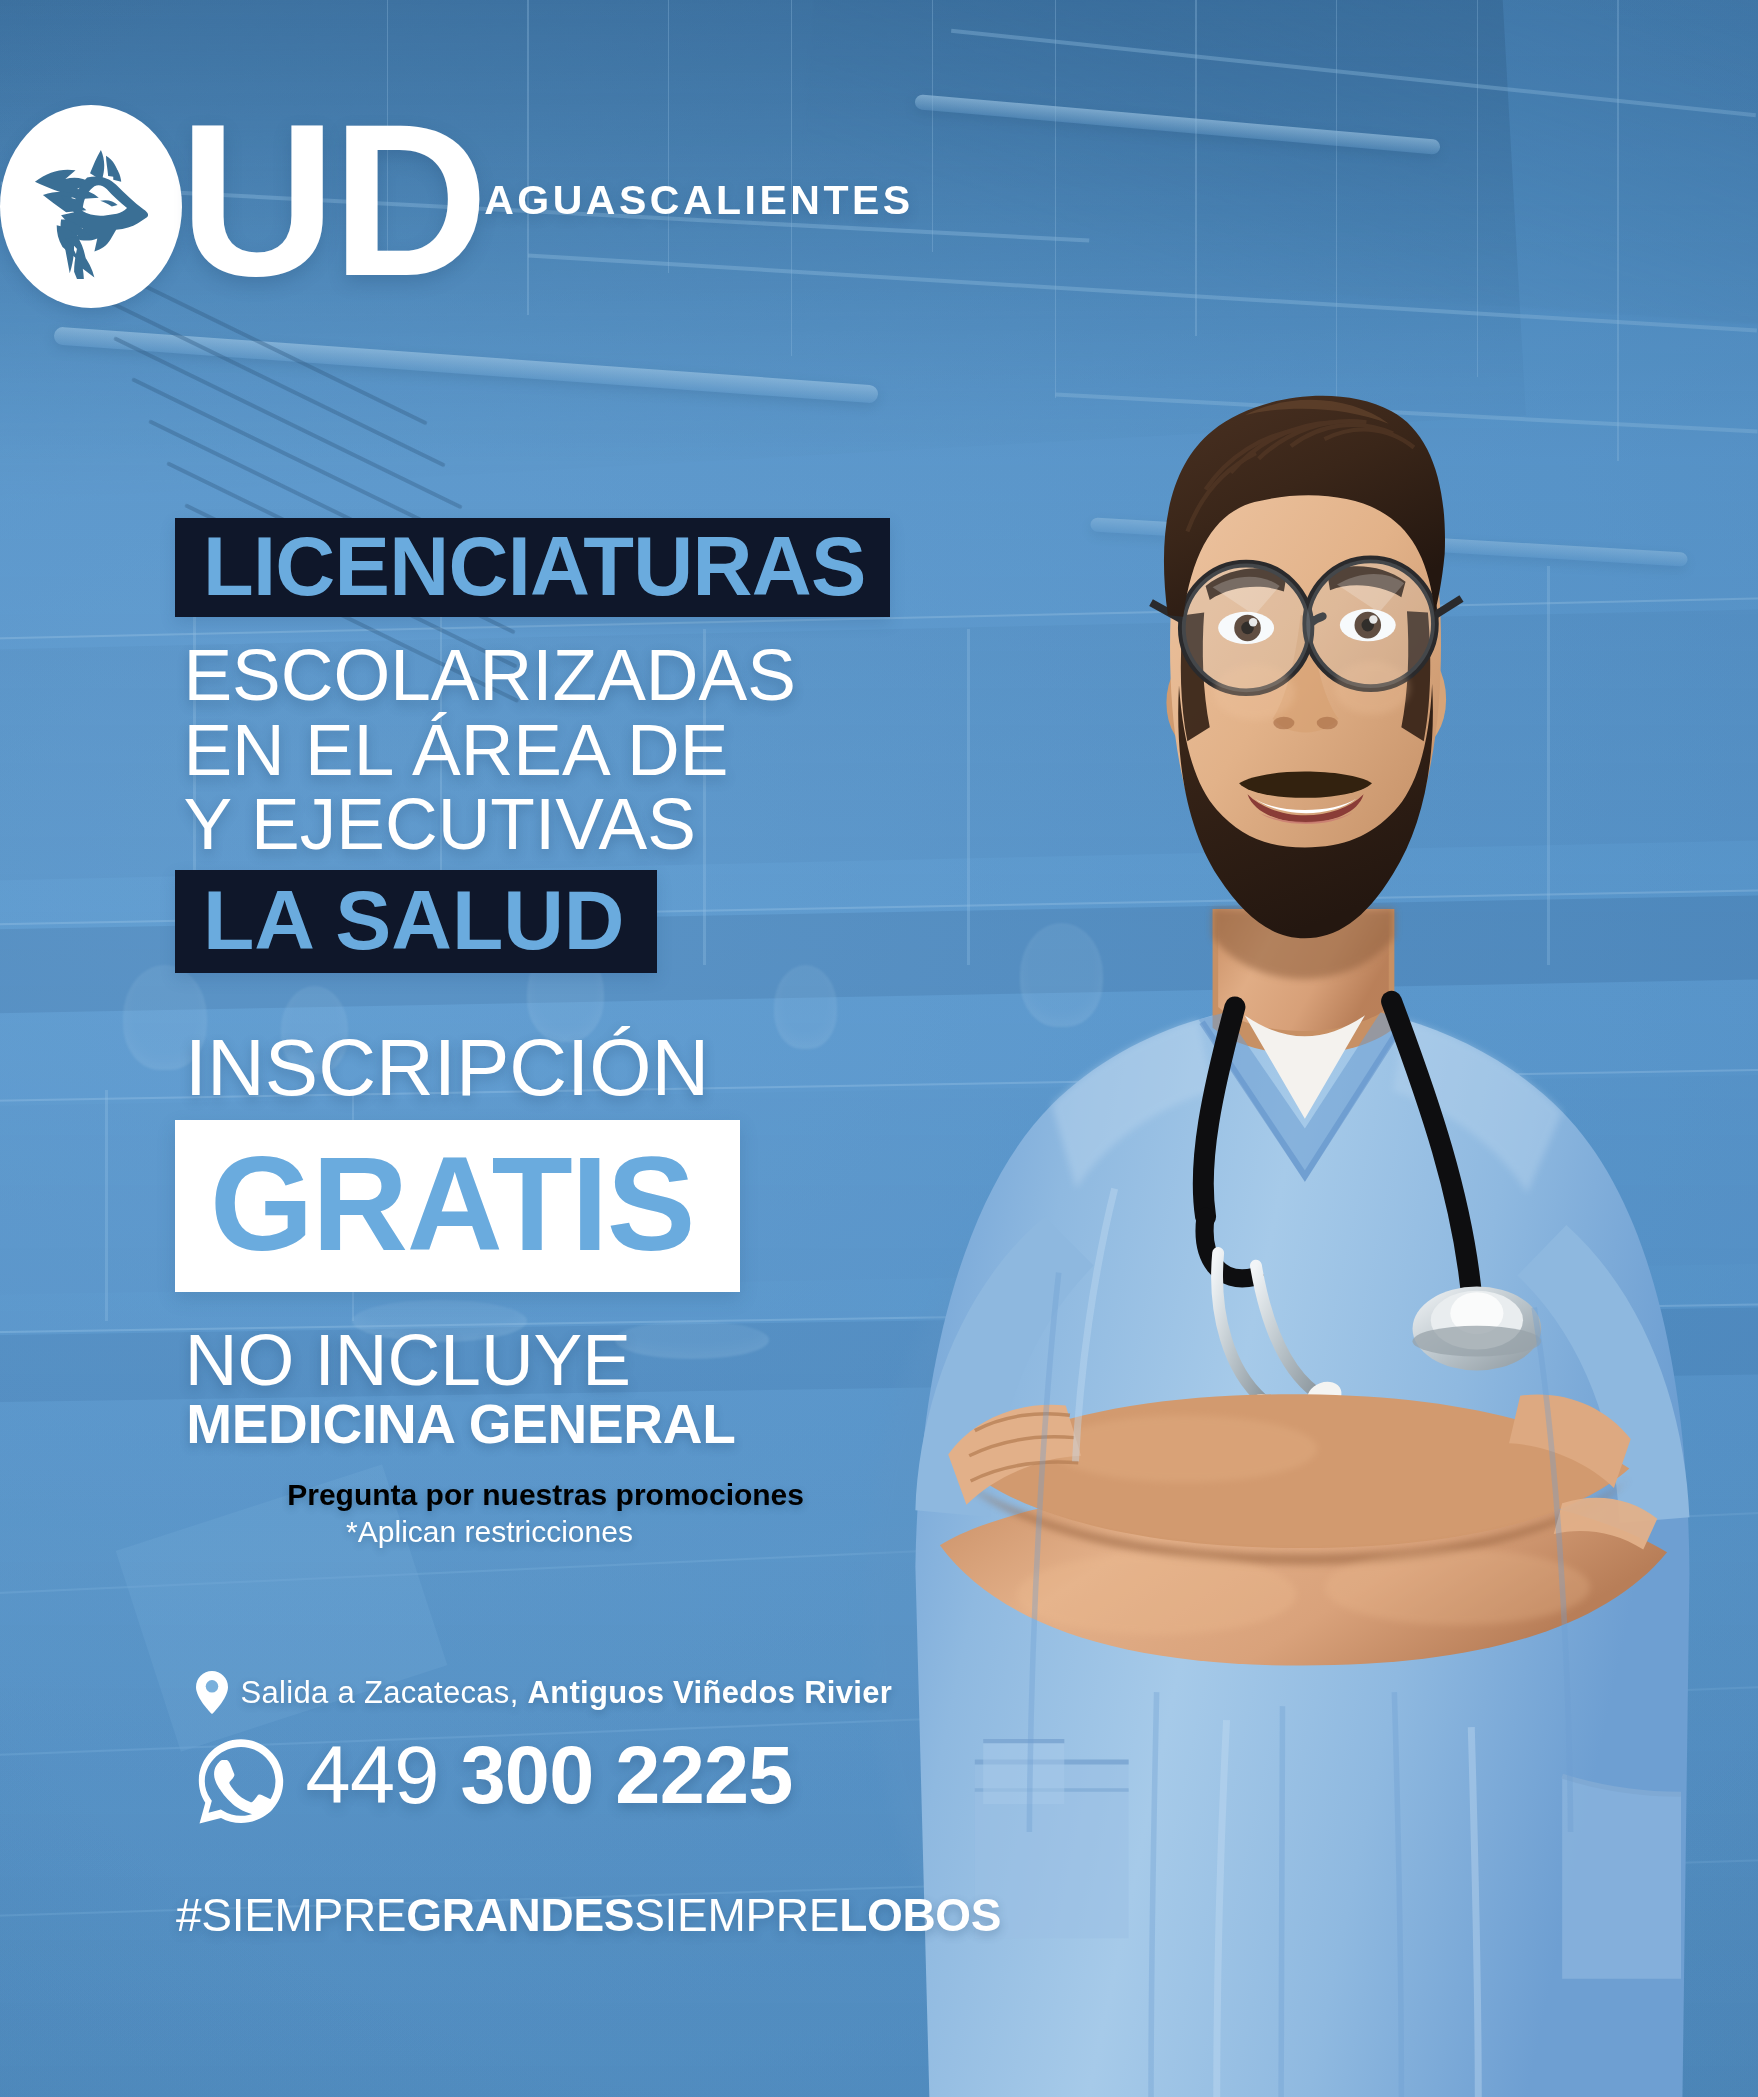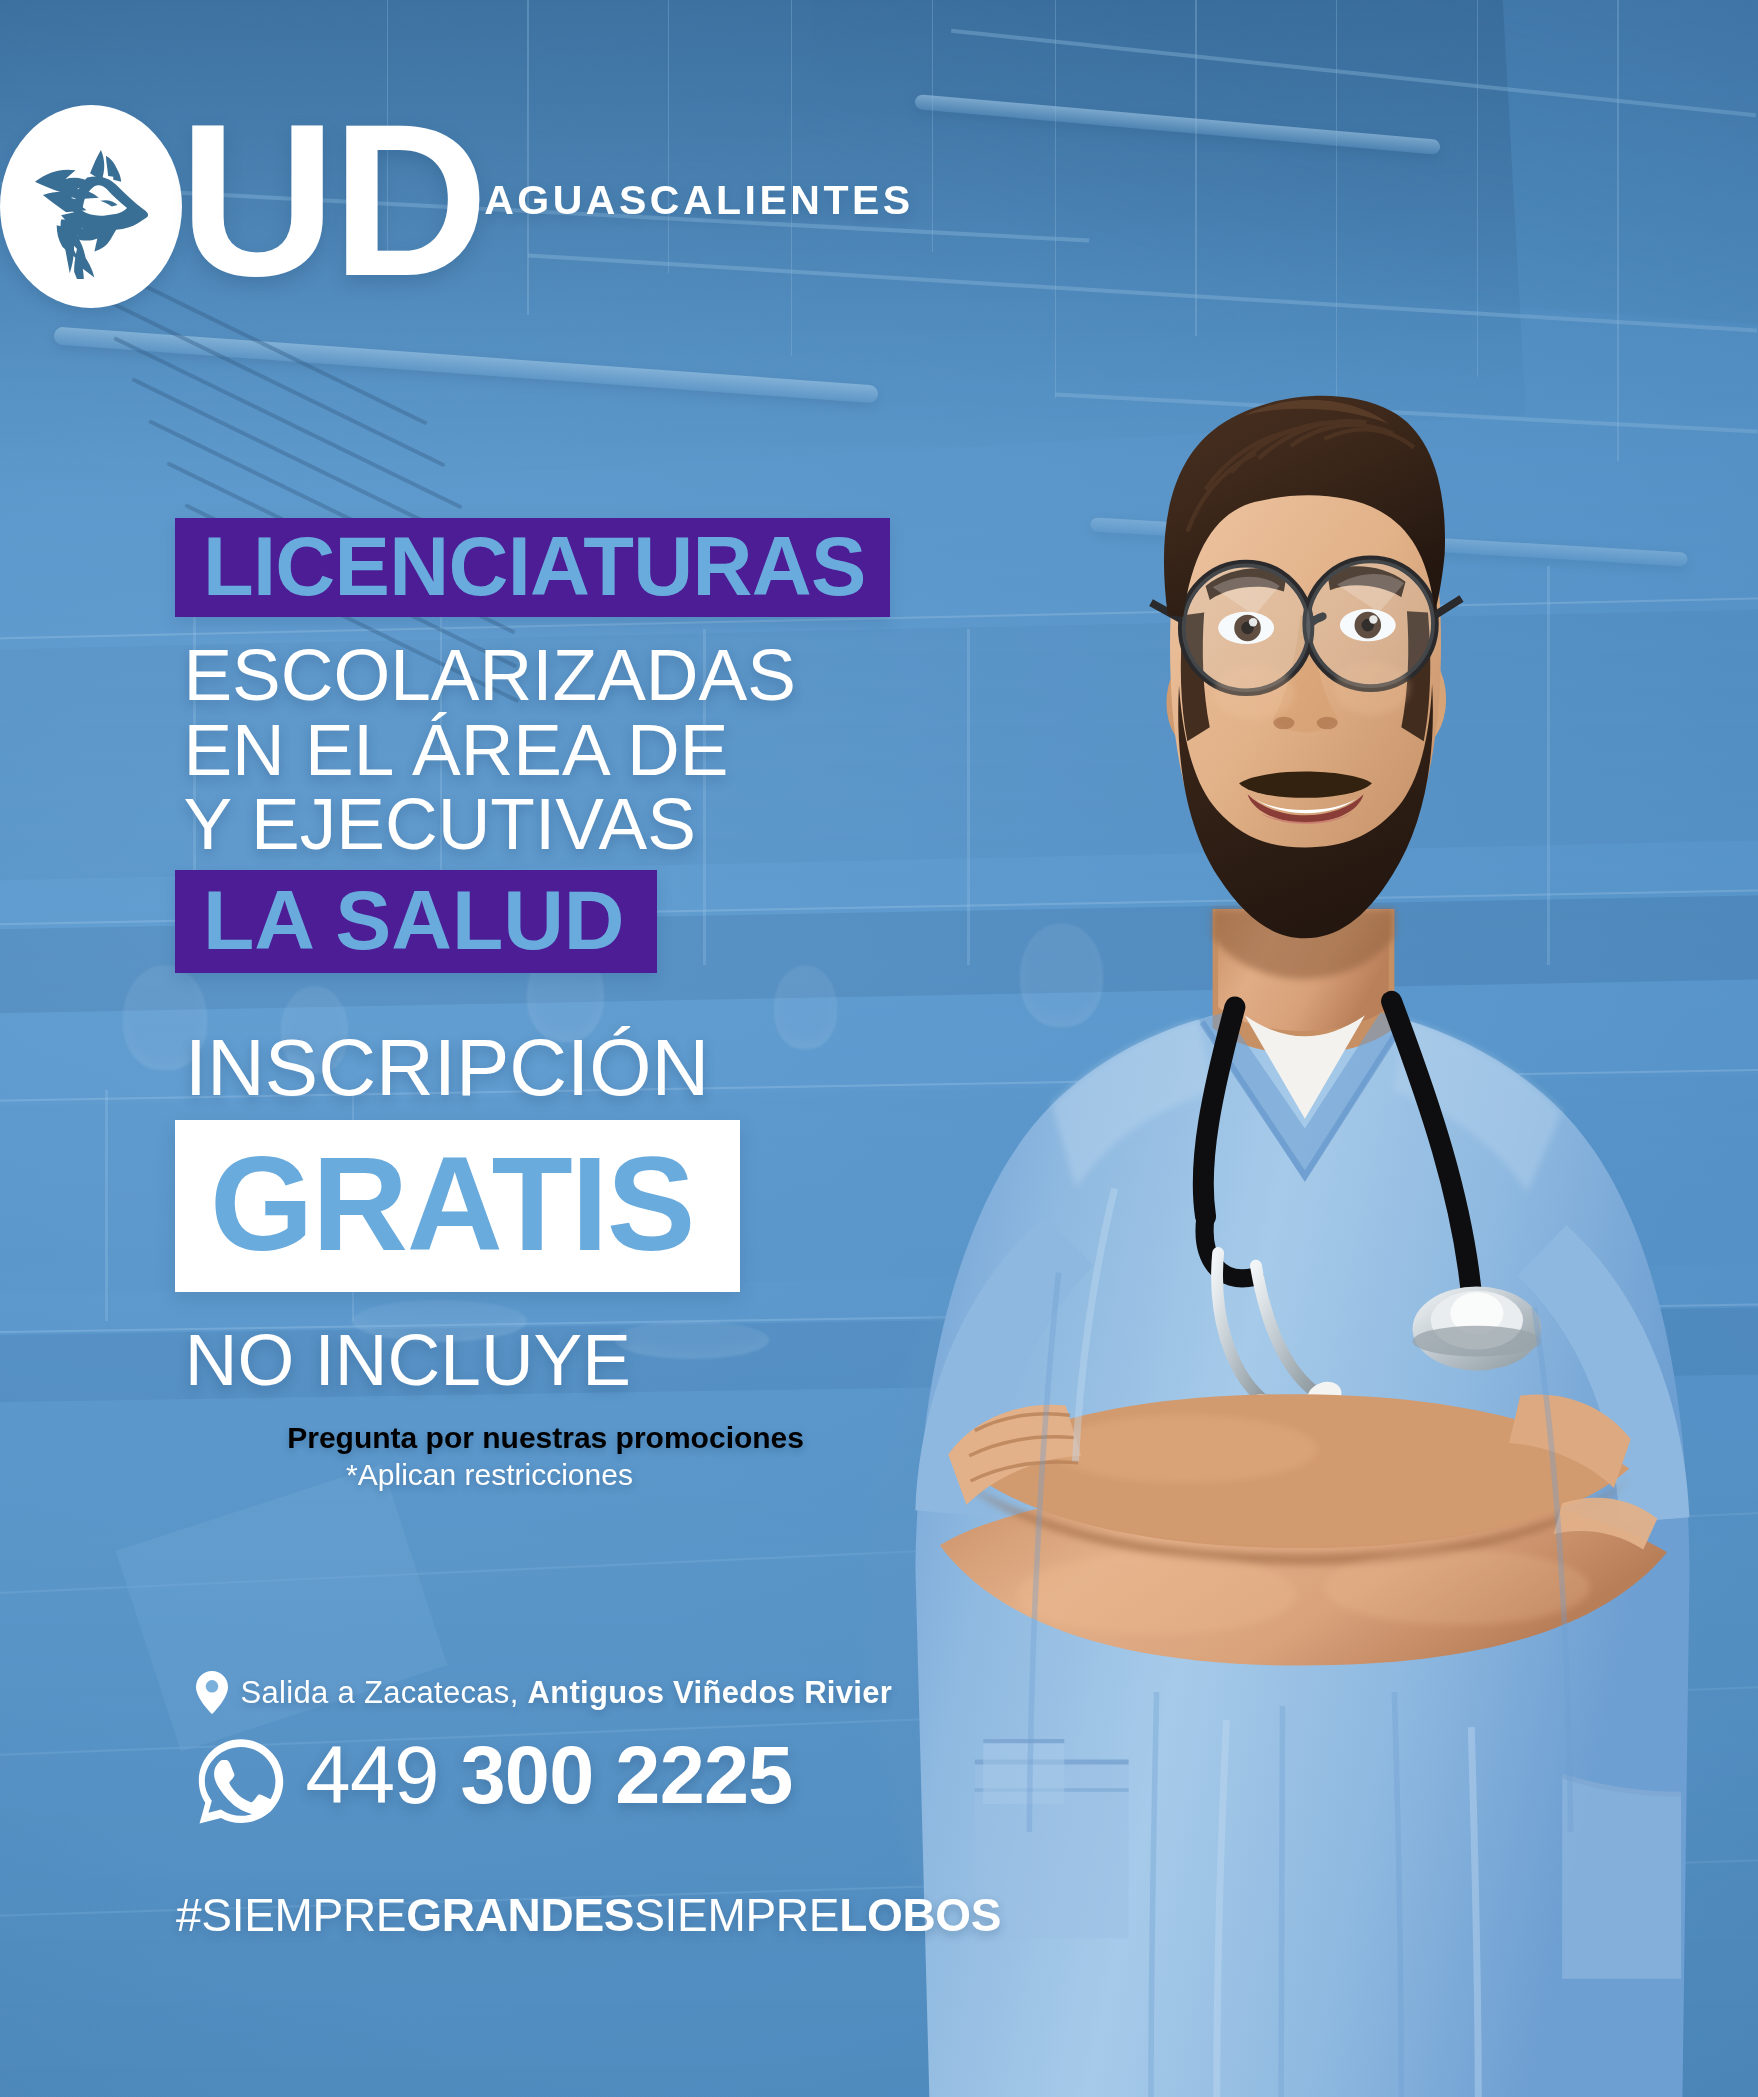--- a/index.html
+++ b/index.html
@@ -143,21 +143,21 @@
   .logo-sub {
     font-size:41px; font-weight:700; color:#ffffff;
     letter-spacing:3.5px; margin-top:-12.6px;
     text-shadow:0 4.2px 11.2px rgba(30,70,110,.28);
   }
 
   
   #copy { position:absolute; left:175px; top:518px; width:825px; }
 
   .hl-box {
-    display:inline-block; background:#4c1d95;
+    display:inline-block; background:#0f172a;
     color:#6aabde; font-weight:700;
     padding:12.6px 24px 15.4px 28px;
     box-shadow:0 5.6px 14px rgba(35,80,120,.18);
   }
   .hl-licenciaturas { font-size:83px; line-height:.86; letter-spacing:-0.7px; }
   .hl-lasalud { font-size:84px; line-height:.86; letter-spacing:0px; padding:14px 32px 17px 28px; }
 
   .line-white {
     color:#ffffff; font-weight:400; font-size:73px;
     line-height:1.02; letter-spacing:0px; white-space:nowrap;
@@ -589,20 +589,21 @@
     <div class="line-white">Y EJECUTIVAS</div>
 
     <div class="hl-box hl-lasalud" style="margin-top:8.4px">LA SALUD</div>
 
     <div class="hl-inscripcion" style="margin-top:55px">INSCRIPCIÓN</div>
 
     <div class="hl-gratis-box" style="margin-top:11.2px">GRATIS</div>
 
     <div class="hl-noincluye" style="margin-top:31px">NO INCLUYE</div>
 
+    <div class="hl-medicina">MEDICINA GENERAL</div>
 
     <div class="fine-1">Pregunta por nuestras promociones</div>
 
     <div class="fine-2">*Aplican restricciones</div>
   </div>
 
   <div id="contact">
 
     <div class="addr-row">
       <span class="pin-icon">

